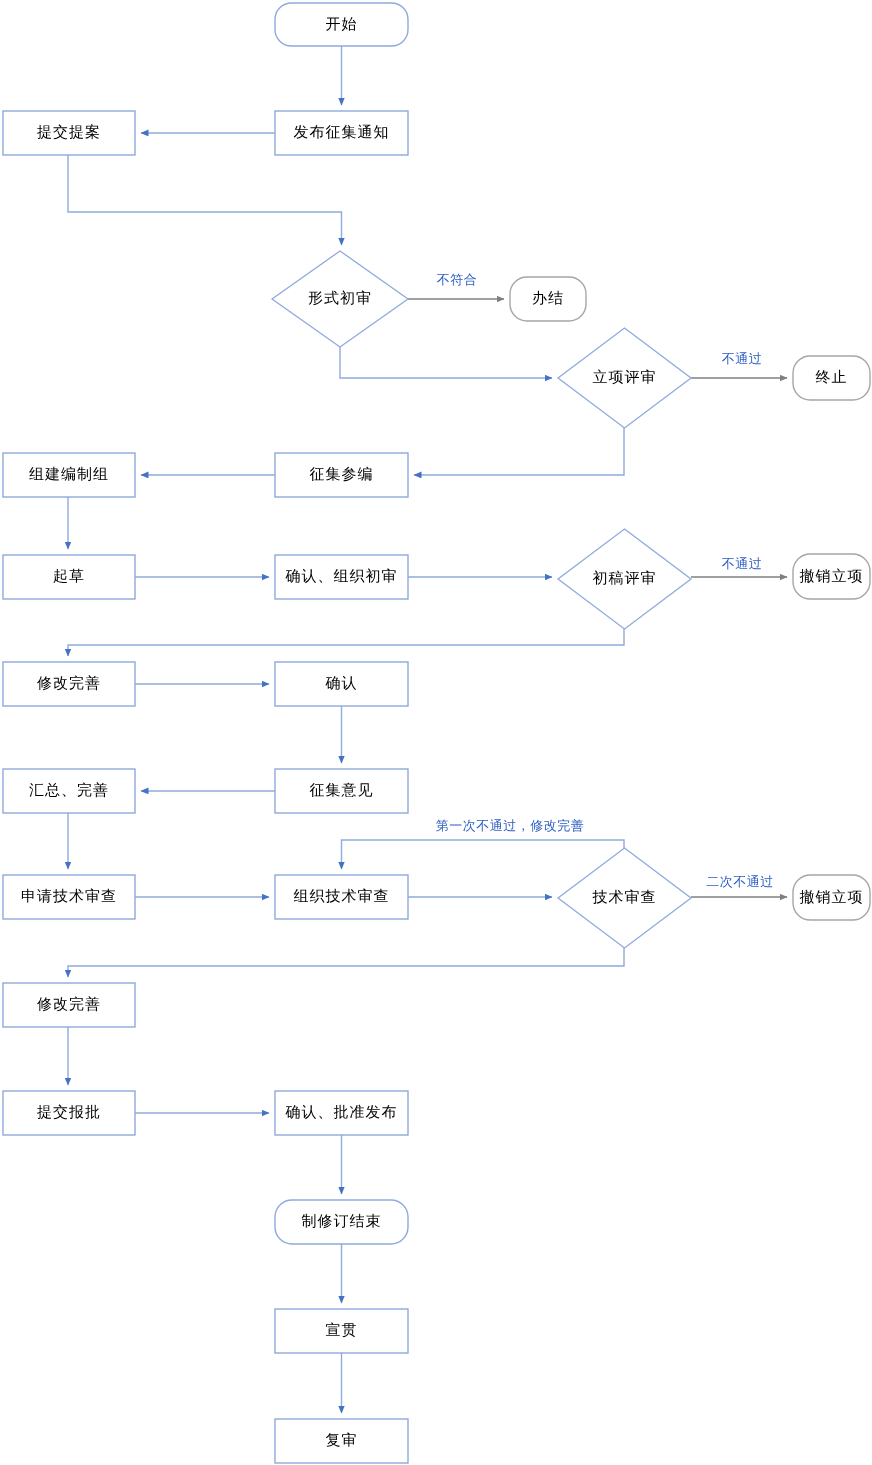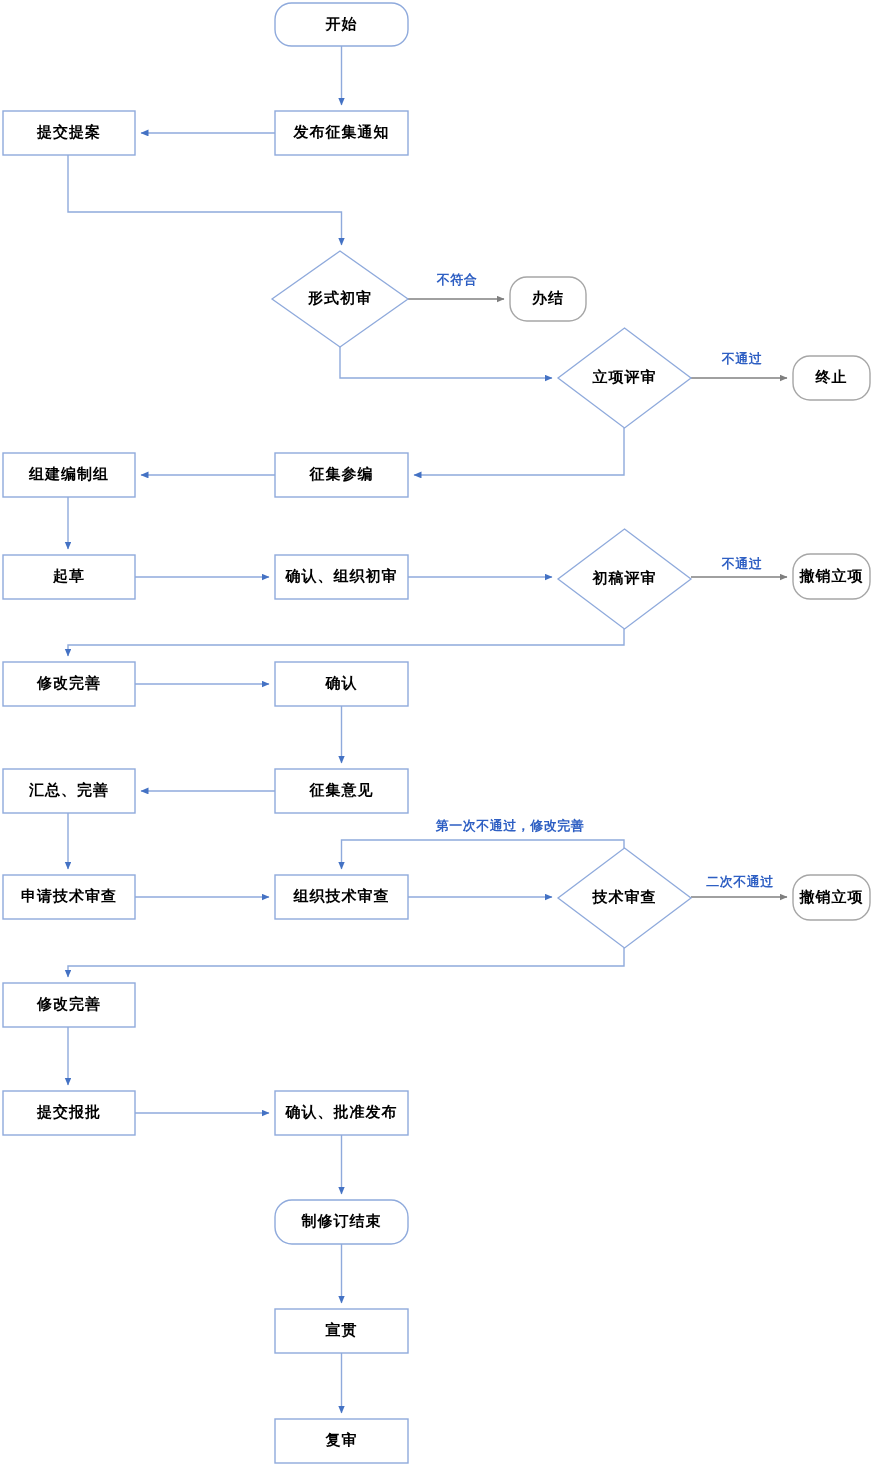--- a/index.html
+++ b/index.html
@@ -10,21 +10,20 @@
   body {
     width: 872px;
     height: 1465px;
     font-family: "Liberation Sans", "DejaVu Sans", sans-serif;
     overflow: hidden;
   }
   #flow-root {
     position: relative;
     width: 872px;
     height: 1465px;
-    font-weight: bold;
   }
   svg#flow-svg {
     position: absolute;
     top: 0;
     left: 0;
     width: 872px;
     height: 1465px;
   }
   .node-rect {
     fill: #ffffff;

